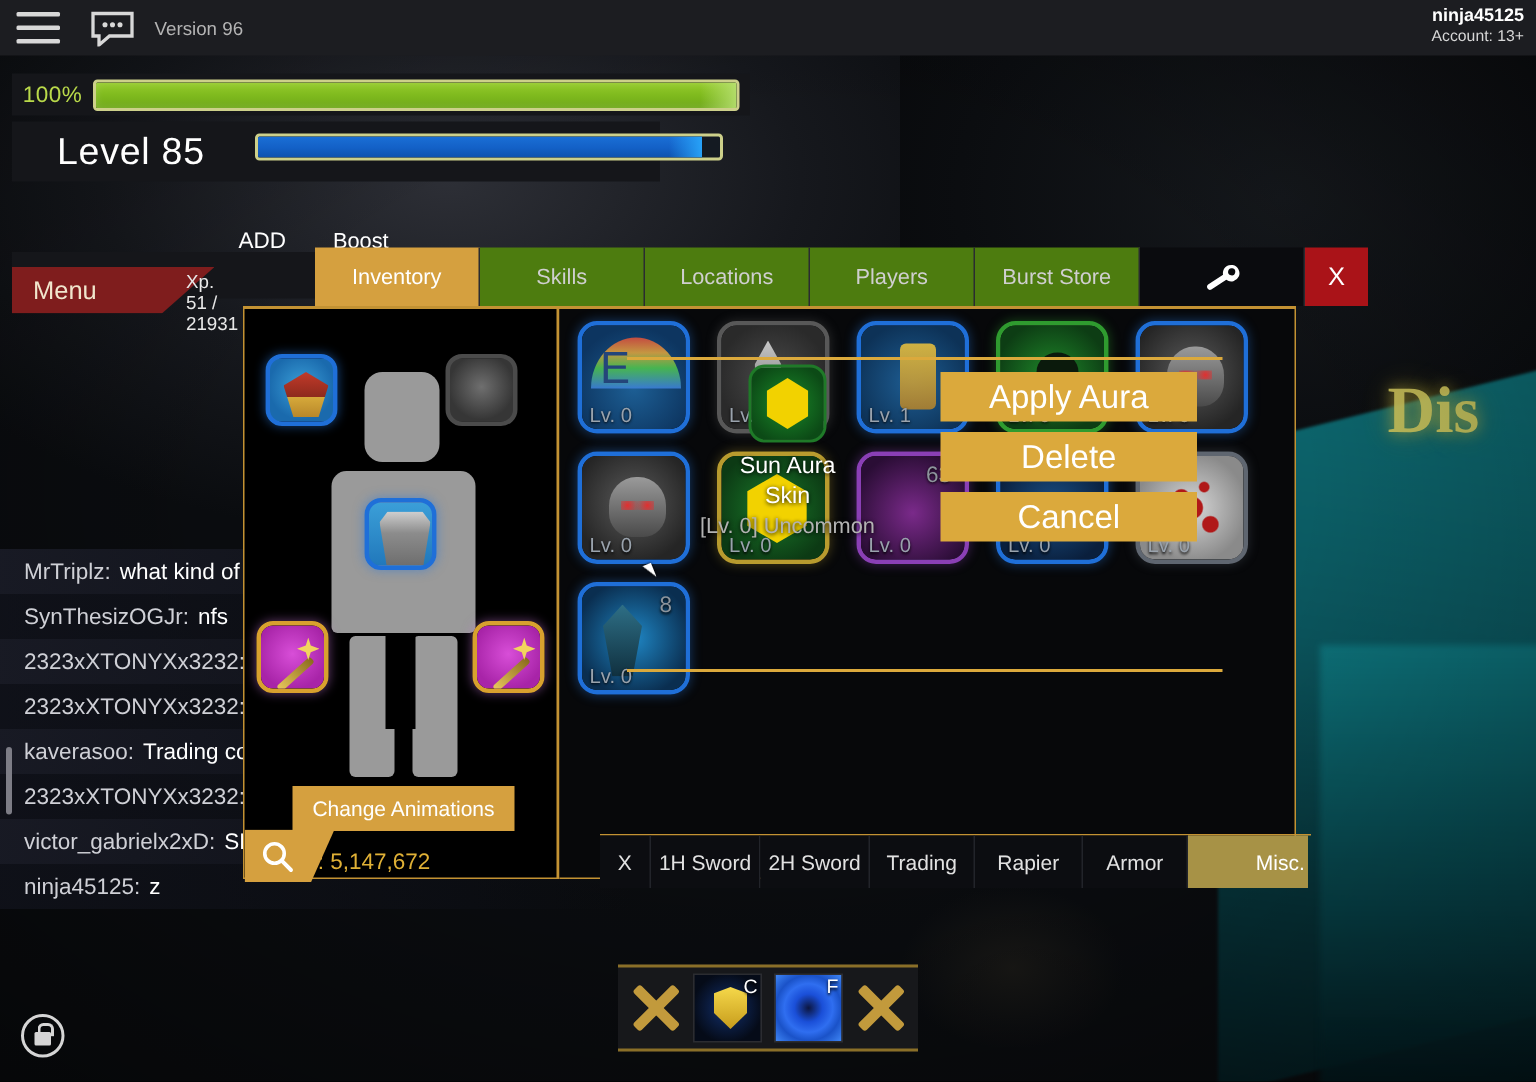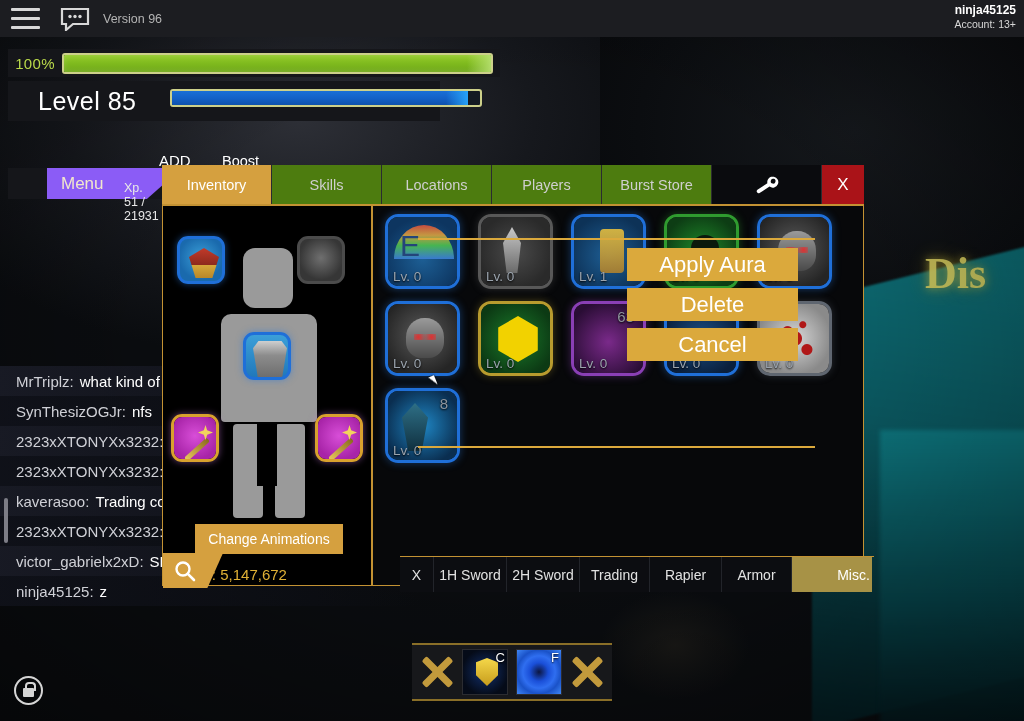--- a/index.html
+++ b/index.html
@@ -144,27 +144,26 @@
   .boost-label {
     position: absolute; left: 222px; top: 116px;
     color: #fff; font-size: 14.5px;
   }
 
   .menu-strip {
     position: absolute; left: 8px; top: 131px; width: 330px; height: 31px;
     background: #15161a;
   }
   .menu-btn {
-    position: absolute; left: 8px; top: 131px; width: 135px; height: 31px;
-    background: #8b5cf6; color: #f1e6cd; font-size: 17px;
+    position: absolute; left: 8px; top: 141px; width: 135px; height: 31px;
+    background: #7f1d1d; color: #f1e6cd; font-size: 17px;
     display: flex; align-items: center; padding-left: 14px;
     clip-path: polygon(0 0, 100% 0, 74% 100%, 0 100%);
     cursor: pointer;
     font-weight: 300;
-    margin-left: 39px;
   }
   .xp-count {
     position: absolute; left: 107px; top: 144px;
     color: #e8e8e8; font-size: 12.5px; margin-left: 17px;
   }
 
   
   .chatlog {
     position: absolute; left: 0px; top: 366px; width: 420px; z-index: 20;
   }
@@ -180,21 +179,21 @@
   .chat-msg { color: #ffffff; }
 
   .chat-scrollbar {
     position: absolute; left: 4px; top: 498px; width: 4px; height: 45px;
     background: #7d7d86; border-radius: 2px; z-index: 21;
   }
 
   
   .inv-window { position: absolute; left: 162px; top: 165px; z-index: 50; }
 
-  .tabbar { position: relative; width: 702px; height: 39px; display: flex; }
+  .tabbar { position: relative; width: 702px; height: 39px; display: flex; margin-left: 48px; }
   .tab {
     height: 39px; display: flex; align-items: center; justify-content: center;
     color: #cfcfcf; font-size: 14.5px; background: #4d7c0f;
     border-right: 1px solid #2a2b30;
     cursor: pointer;
   }
   .tab.active { background: #d5a03f; color: #ffffff; }
   .tab.w1 { width: 110px; }
   .tab.w2 { width: 110px; }
   .tab.w3 { width: 110px; }
@@ -704,20 +703,26 @@
           </div>
 
         </div>
       </div>
     </div>
   </div>
 
   <div class="tooltip-line"></div>
   <div class="tooltip-line2"></div>
 
+  <div class="tooltip">
+    <div class="tt-icon"></div>
+    <div class="tt-name">Sun Aura</div>
+    <div class="tt-name">Skin</div>
+    <div class="tt-rarity">[Lv. 0] Uncommon</div>
+  </div>
 
   <div class="popup-actions">
     <div class="pop-btn">Apply Aura</div>
     <div class="pop-btn">Delete</div>
     <div class="pop-btn">Cancel</div>
   </div>
 
   <div class="search-btn">
     <svg width="24" height="24" viewBox="0 0 24 24">
       <circle cx="10" cy="10" r="6.5" fill="none" stroke="#ffffff" stroke-width="2.4"></circle>

